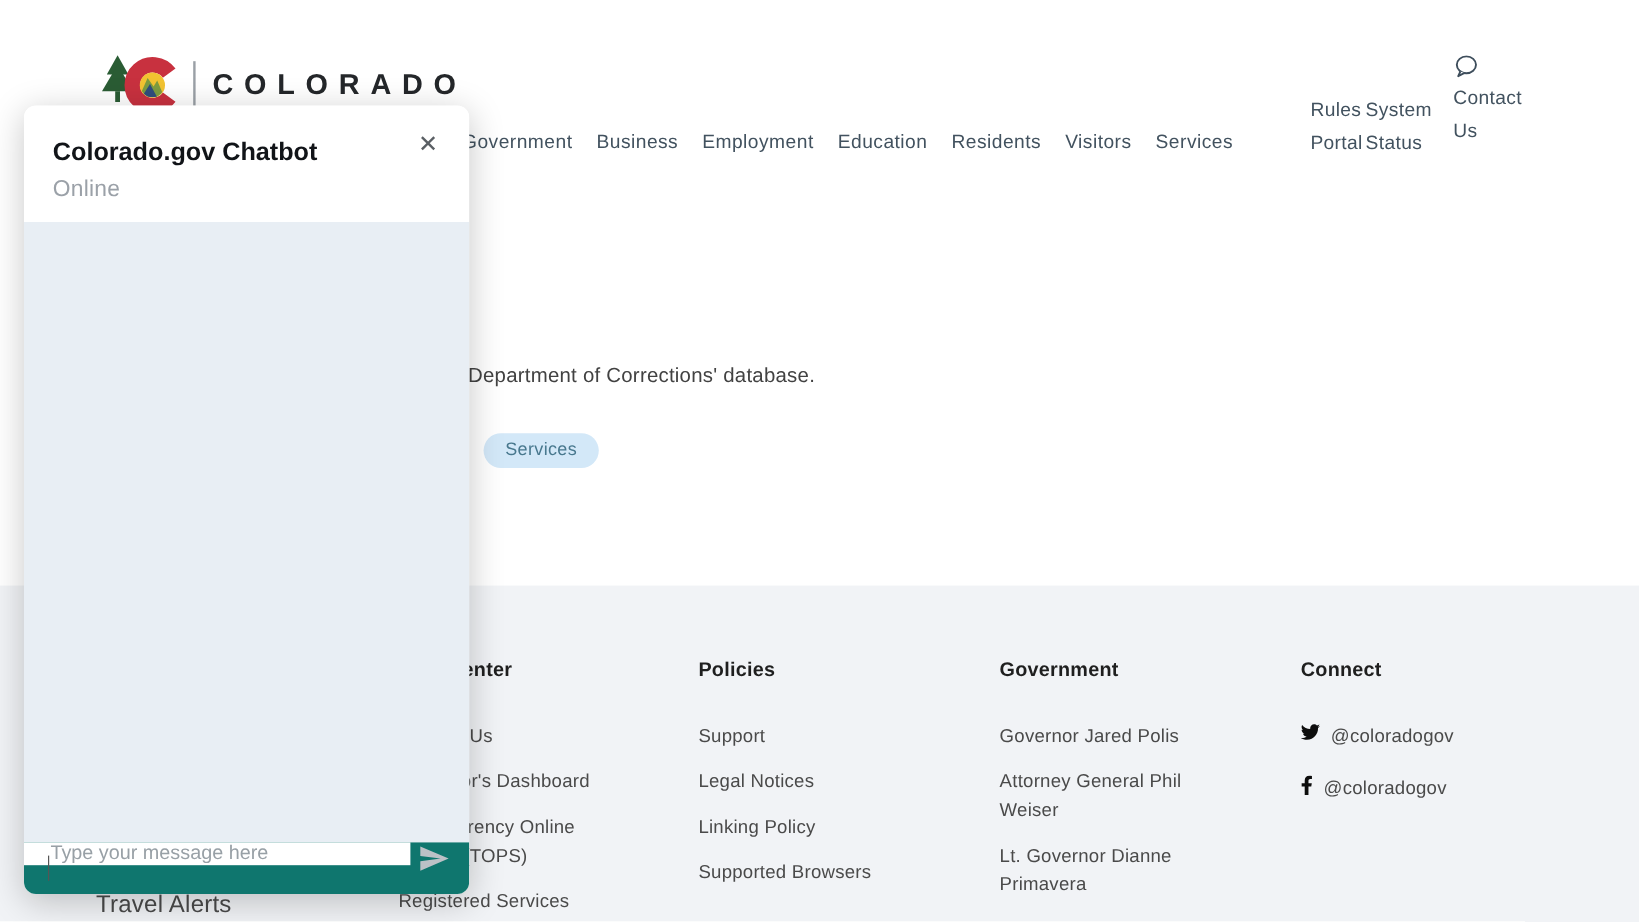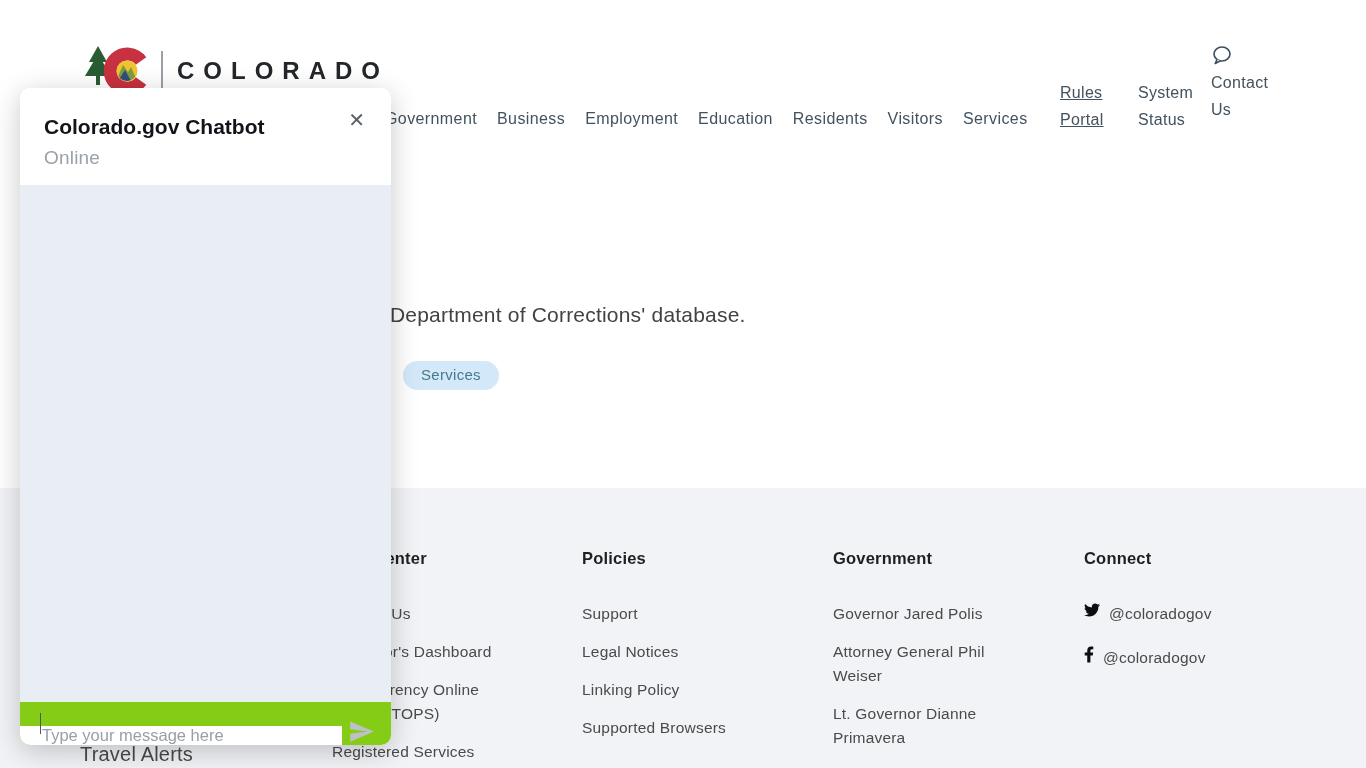--- a/index.html
+++ b/index.html
@@ -17,21 +17,21 @@
   .main-nav { position:absolute; left:385px; top:105px; display:flex; gap:20px; }
   .main-nav a { font-size:16px; letter-spacing:.4px; color:#42525f; text-decoration:none;
                 line-height:27px; white-space:nowrap; }
   .nav-stack { position:absolute; top:79px; font-size:16px; letter-spacing:.3px;
                color:#42525f; text-decoration:none; line-height:27px; }
   .nav-contact { position:absolute; left:1211px; top:46px; width:70px; font-size:16px;
                  letter-spacing:.3px; color:#42525f; text-decoration:none; line-height:27px; }
   .nav-contact .bubble { display:block; margin:0 0 4px 1px; }
 
   
-  .intro { position:absolute; left:390px; top:303px; font-size:21px; color:#424242;
+  .intro { position:absolute; left:390px; top:303px; font-size:17px; color:#424242;
            letter-spacing:.2px; }
   .chip { position:absolute; left:403px; top:361px; display:inline-block;
           padding:5px 18px 7px; border-radius:16px; font-size:15px; letter-spacing:.3px;
           text-decoration:none; }
 
   
   footer { position:absolute; left:0; top:488px; width:1366px; height:280px;
            background:#f1f3f6; }
   .fcol { position:absolute; top:60px; }
   .fcol h3 { font-size:16.5px; font-weight:700; color:#1f1f1f; letter-spacing:.2px;
@@ -46,21 +46,21 @@
   
   .chatbot { position:absolute; left:20px; top:88px; width:371px; height:657px;
              background:#ffffff; border-radius:10px; box-shadow:0 6px 28px rgba(0,0,0,.22);
              display:flex; flex-direction:column; overflow:hidden; z-index:50; }
   .cb-header { height:97px; padding:26px 24px 0 24px; position:relative; background:#fff; }
   .cb-title { font-size:21px; font-weight:700; color:#111418; line-height:26px; }
   .cb-status { font-size:19px; color:#9ba1a8; margin-top:7px; letter-spacing:.2px; }
   .cb-close { position:absolute; top:16px; right:18px; border:none; background:none;
               font-size:20px; color:#5a5f64; cursor:pointer; padding:4px 8px; }
   .cb-body { flex:1; background:#e8eef4; }
-  .cb-inputrow { height:43px; background:#84cc16; display:flex; align-items:flex-end;
+  .cb-inputrow { height:43px; background:#0f766e; display:flex; align-items:flex-start;
                  position:relative; }
   .cb-caret { position:absolute; left:20px; top:11px; width:1px; height:21px; background:#555; }
   .cb-input { flex:1; border:none; outline:none; font-size:16.5px; padding-left:22px;
               color:#333; font-family:"Liberation Sans", sans-serif; }
   .cb-input::placeholder { color:#98a0a6; }
   .cb-send { border:none; background:none; padding:0 16px 0 6px; cursor:pointer;
              display:flex; align-items:center; }
 </style>
 </head>
 <body>
@@ -92,21 +92,21 @@
     <nav class="main-nav">
       <a href="#">Government</a>
       <a href="#">Business</a>
       <a href="#">Employment</a>
       <a href="#">Education</a>
       <a href="#">Residents</a>
       <a href="#">Visitors</a>
       <a href="#">Services</a>
     </nav>
 
-    <a href="#" class="nav-stack" style="left:1060px; width:52px;text-decoration:underline;">Rules Portal</a>
+    <a href="#" class="nav-stack" style="left:1092px; width:52px;">Rules Portal</a>
     <a href="#" class="nav-stack" style="left:1138px; width:64px;">System Status</a>
 
     <a href="#" class="nav-contact">
       <svg class="bubble" width="20" height="19" viewBox="0 0 20 19">
         <ellipse cx="10" cy="8" rx="8" ry="7" fill="none" stroke="#3e4e5c" stroke-width="1.6"></ellipse>
         <path d="M5 13.5 L3.2 17.5 L8.5 14.8" fill="#ffffff" stroke="#3e4e5c" stroke-width="1.6" stroke-linejoin="round"></path>
       </svg>
       <span>Contact Us</span>
     </a>
   </header>

